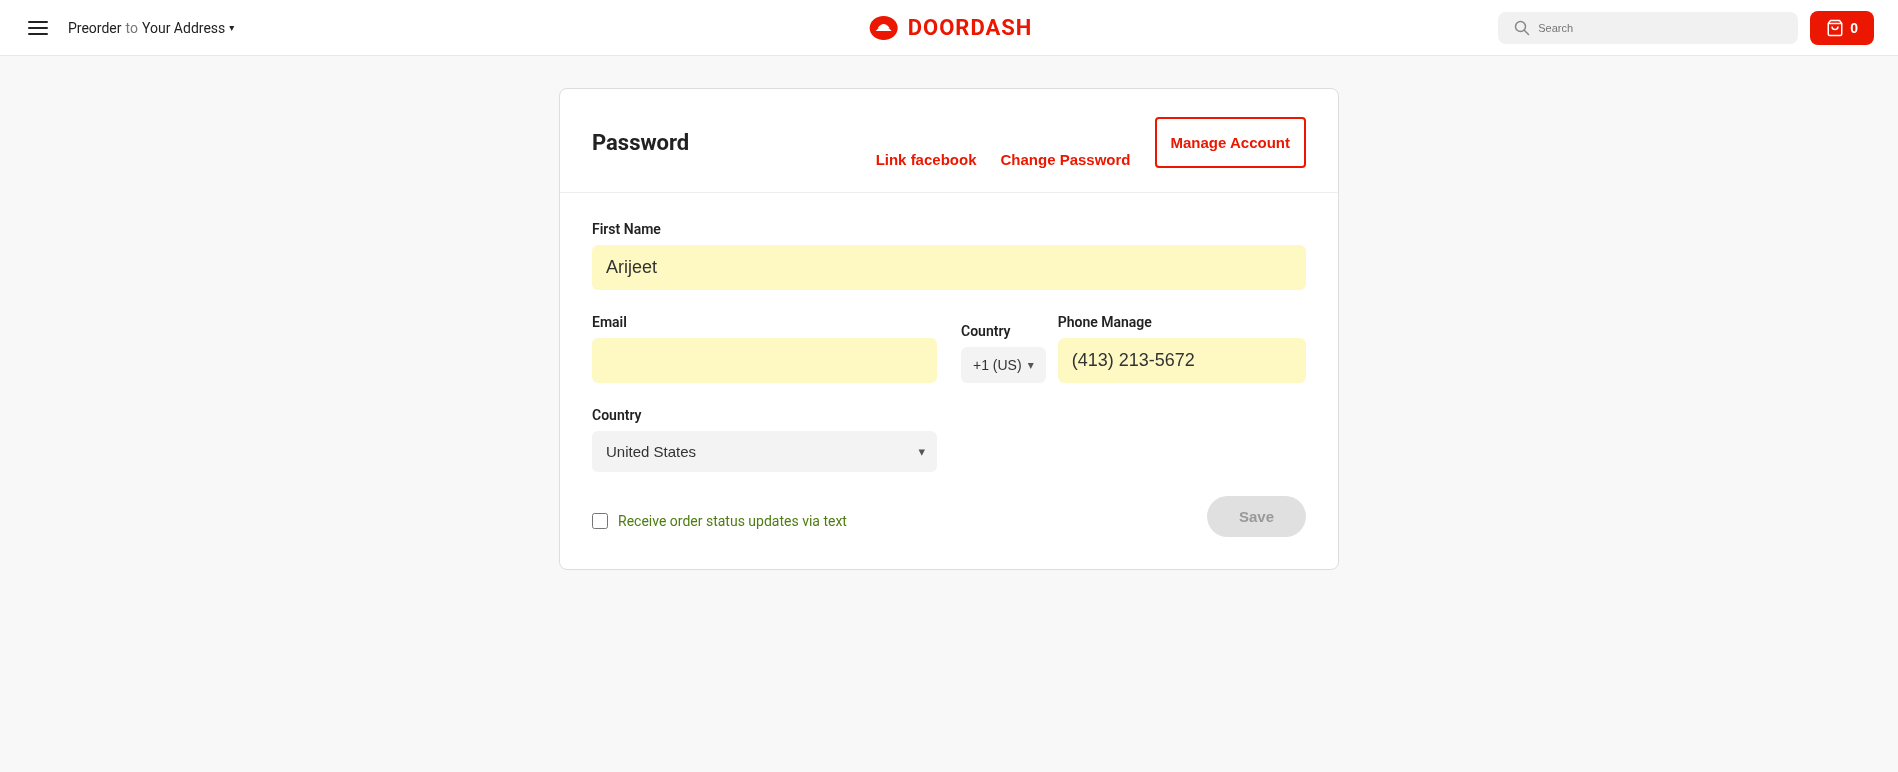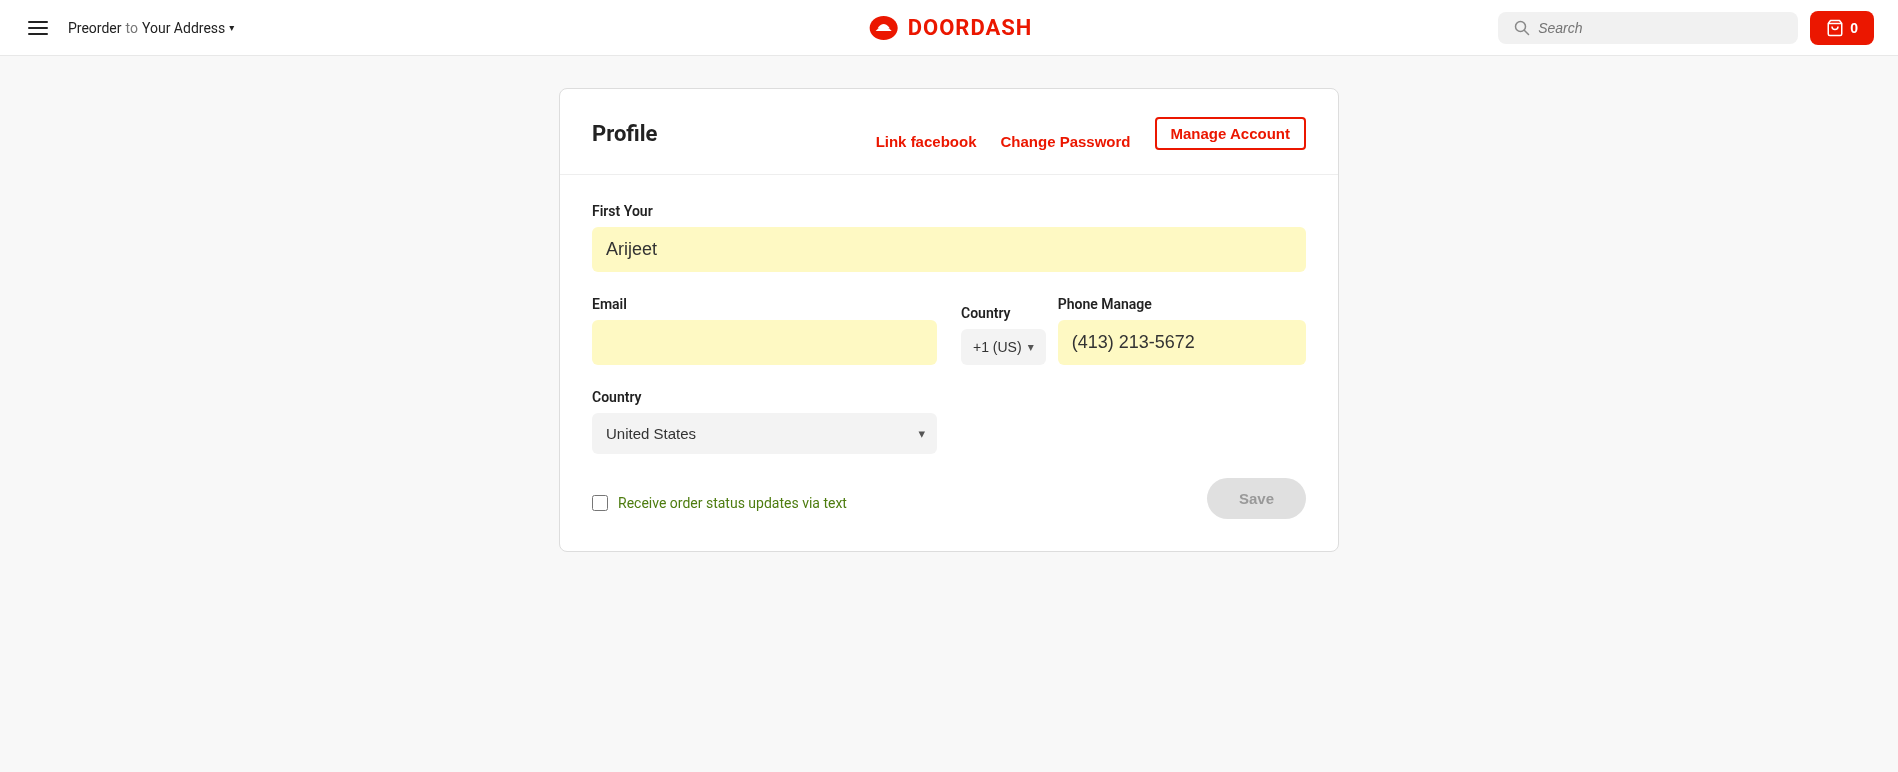--- a/index.html
+++ b/index.html
@@ -75,24 +75,23 @@
       gap: 8px;
       background: #f1f1f1;
       border-radius: 8px;
       padding: 8px 16px;
       width: 300px;
     }
     .search-bar input {
       border: none;
       background: transparent;
       outline: none;
-      font-size: 14px;
+      font-size: 11px;
       color: #4d7c0f;
       width: 100%;
-      font-style: italic;
     }
     .search-icon-svg {
       color: #888;
       flex-shrink: 0;
     }
     .cart-btn {
       background: #eb1700;
       color: #fff;
       border: none;
       border-radius: 8px;
@@ -142,21 +141,21 @@
       font-size: 15px;
       font-weight: 600;
       cursor: pointer;
       text-decoration: none;
       background: none;
       border: none;
     }
     .action-link.active-box {
       border: 2px solid #eb1700;
       border-radius: 4px;
-      padding: 6px 14px;
+      padding: 15px 14px;
     }
 
     
     .form-area {
       padding: 28px 32px 0 32px;
     }
     .form-row {
       display: flex;
       gap: 24px;
       margin-bottom: 24px;
@@ -309,33 +308,33 @@
       </svg>
       <span>0</span>
     </button>
   </div>
 </header>
 
 <main class="main">
   <div class="profile-card">
 
     <div class="profile-header">
-      <h1 class="profile-title">Profile</h1>
+      <h1 class="profile-title">Password</h1>
       <div class="profile-actions">
         <button class="action-link">Link facebook</button>
         <button class="action-link">Change Password</button>
         <button class="action-link active-box">Manage Account</button>
       </div>
     </div>
 
     <div class="form-area">
 
       <div class="form-row">
         <div class="form-group">
-          <label class="form-label">First Your</label>
+          <label class="form-label">First Name</label>
           <input type="text" class="form-input" value="Arijeet" style="">
         </div>
       </div>
 
       <div class="form-row">
         <div class="form-group">
           <label class="form-label">Email</label>
           <input type="email" class="form-input" value="" style="">
         </div>
         <div class="form-group">

